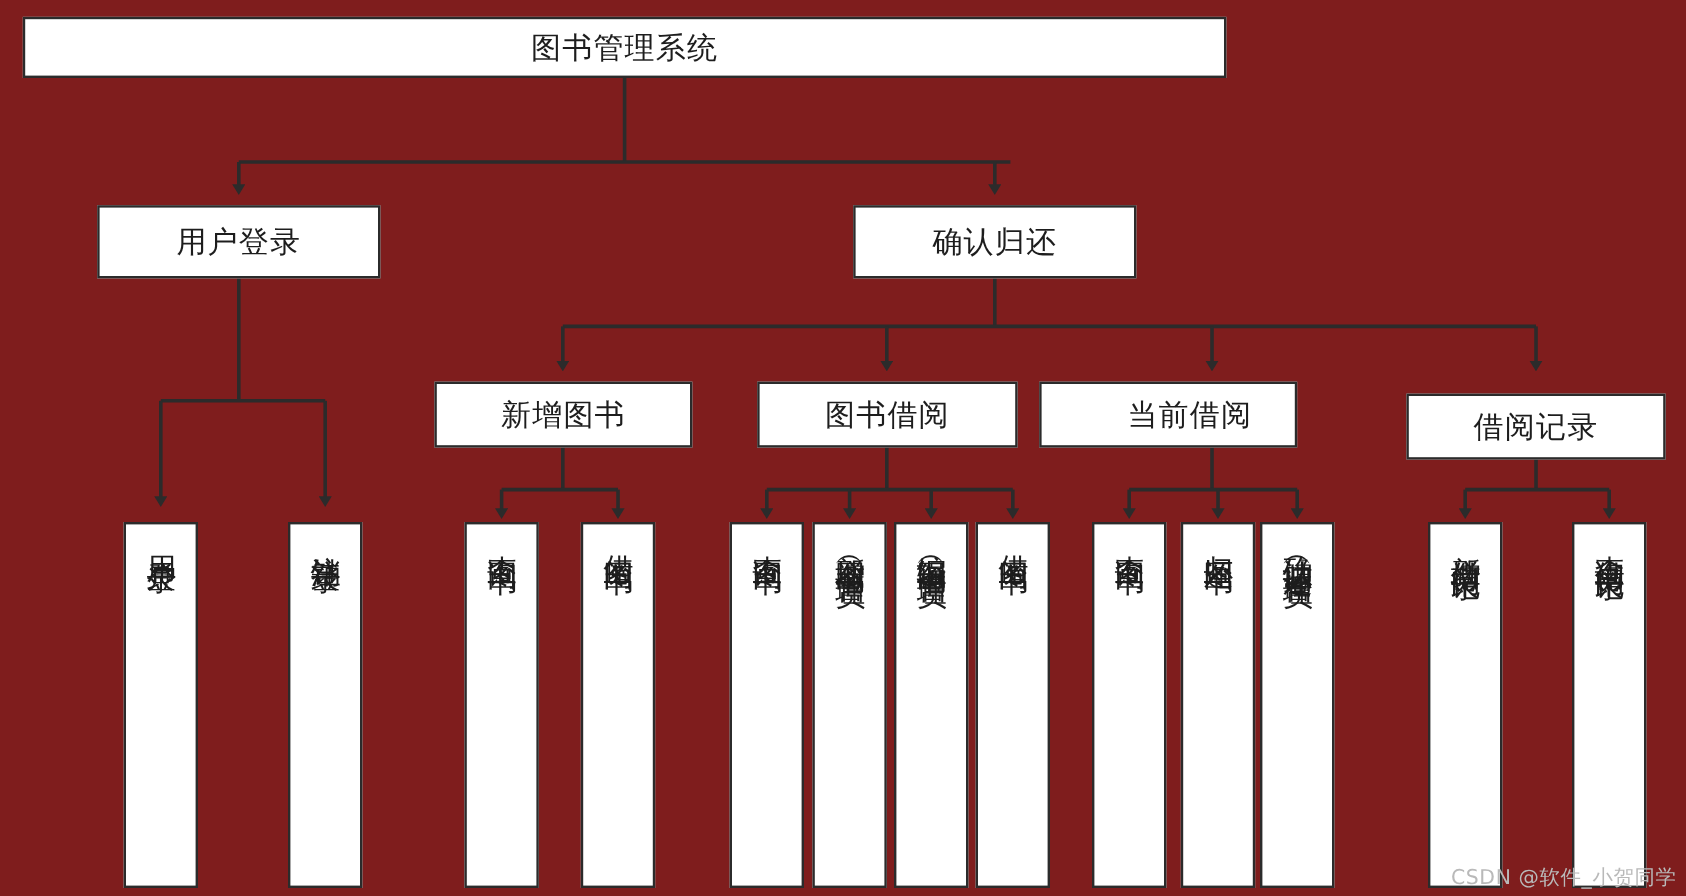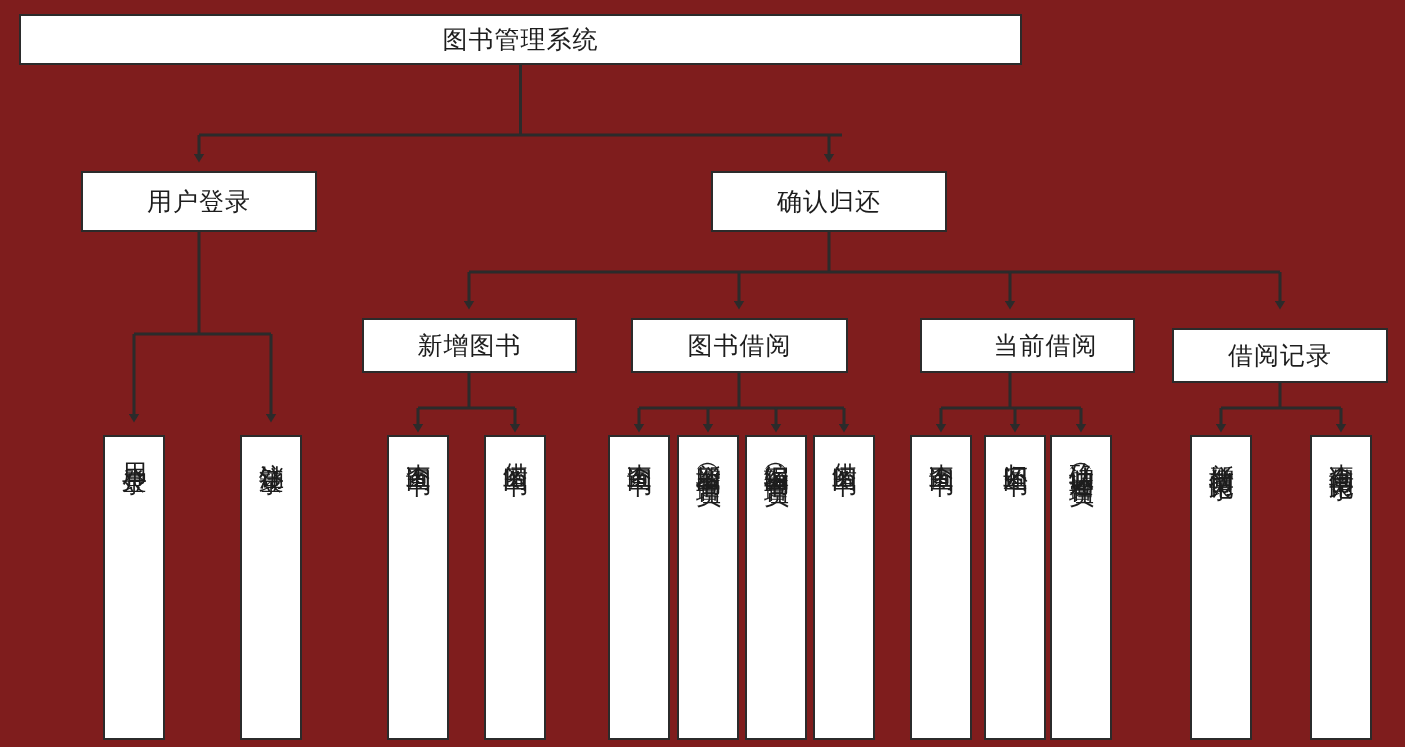--- a/index.html
+++ b/index.html
@@ -134,21 +134,21 @@
   <div class="node horiz" style="left:711px; top:171px; width:236px; height:61px;">
     <span>确认归还</span>
   </div>
 
   <div class="node horiz" style="left:362px; top:318px; width:215px; height:55px;">
     <span>新增图书</span>
   </div>
   <div class="node horiz" style="left:631px; top:318px; width:217px; height:55px;">
     <span>图书借阅</span>
   </div>
-  <div class="node horiz" style="left:920px; top:318px; width:215px; height:55px;padding-left:36px;">
+  <div class="node horiz" style="left:866px; top:318px; width:215px; height:55px;padding-left:36px;">
     <span>当前借阅</span>
   </div>
   <div class="node horiz" style="left:1172px; top:328px; width:216px; height:55px;">
     <span>借阅记录</span>
   </div>
 
   <div class="node leaf" style="left:103px; top:435px; width:62px; height:305px;">
     <span class="vtext">用户登录</span>
   </div>
   <div class="node leaf" style="left:240px; top:435px; width:62px; height:305px;">
@@ -185,14 +185,15 @@
     <span class="vtext">确认归还（管理员）</span>
   </div>
 
   <div class="node leaf" style="left:1190px; top:435px; width:62px; height:305px;">
     <span class="vtext">新增借阅记录</span>
   </div>
   <div class="node leaf" style="left:1310px; top:435px; width:62px; height:305px;">
     <span class="vtext">查询借阅记录</span>
   </div>
 
+  <div class="watermark">CSDN @软件_小贺同学</div>
 
 </div>
 
 </body></html>

